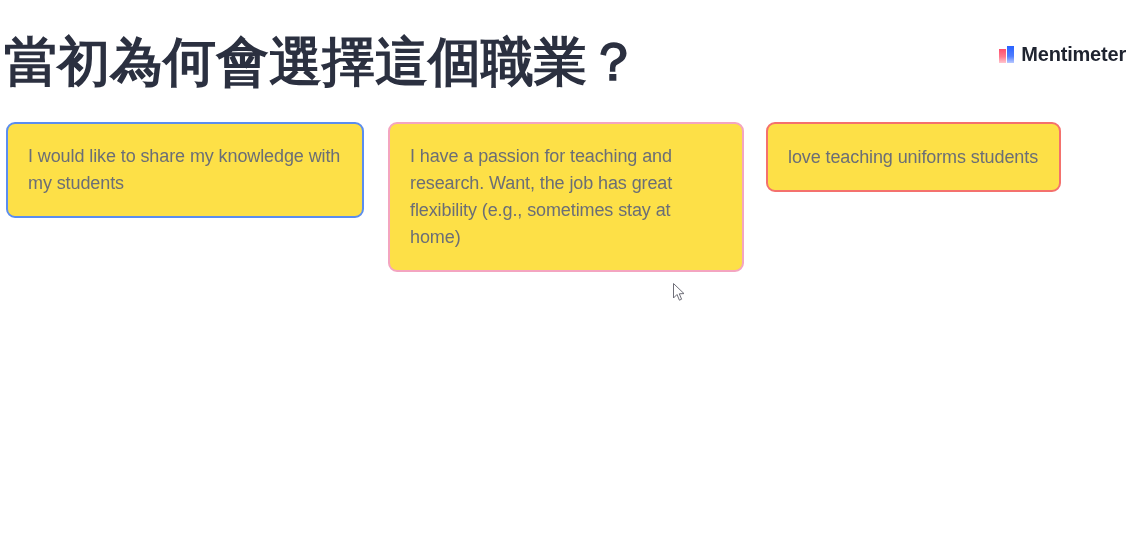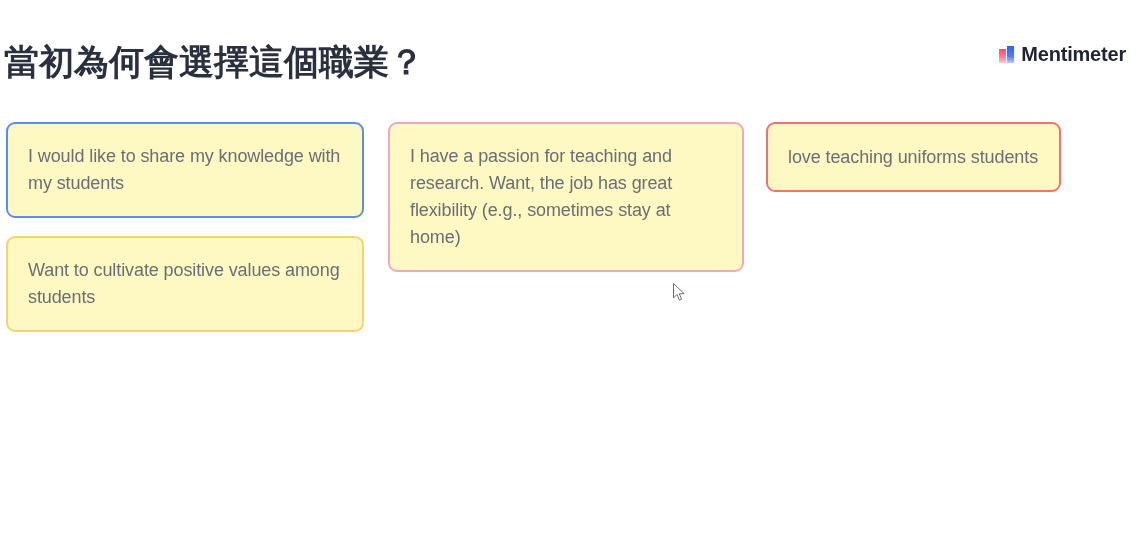--- a/index.html
+++ b/index.html
@@ -20,21 +20,21 @@
     position: absolute;
     top: 0;
     left: 0;
     width: 1140px;
     height: 118px;
   }
   .page-title {
     position: absolute;
     left: 4px;
     top: 30px;
-    font-size: 35px;
+    font-size: 53px;
     line-height: 64px;
     font-weight: bold;
     color: #2b3040;
     letter-spacing: 0px;
     white-space: nowrap;
     font-family: "DejaVu Sans", "Liberation Sans", sans-serif;
   }
 
   .brand {
     position: absolute;
@@ -79,21 +79,21 @@
   .board {
     position: absolute;
     top: 0;
     left: 0;
     width: 1140px;
     height: 534px;
   }
   .card {
     position: absolute;
     box-sizing: border-box;
-    background: #fef9c3;
+    background: #fde047;
     border-width: 2px;
     border-style: solid;
     border-radius: 9px;
   }
   .card-text {
     position: absolute;
     left: 20px;
     right: 20px;
     top: 50%;
     transform: translateY(-50%);
@@ -143,21 +143,18 @@
   </div>
 
   <div class="card" id="card-2" style="border-color:#f4a5c0;">
     <div class="card-text">I have a passion for teaching and research. Want, the job has great flexibility (e.g., sometimes stay at home)</div>
   </div>
 
   <div class="card" id="card-3" style="border-color:#f4716d;">
     <div class="card-text">love teaching uniforms students</div>
   </div>
 
-  <div class="card" id="card-4" style="border-color:#f5d36b;">
-    <div class="card-text">Want to cultivate positive values among students</div>
-  </div>
 
 </div>
 
 <svg class="cursor" viewBox="0 0 14 20">
   <polygon points="0.5,0.5 0.5,15 4,11.5 6.4,17.2 8.6,16.2 6.3,10.8 11,10.6" fill="#ffffff" stroke="#6e6e78" stroke-width="1" stroke-linejoin="miter"></polygon>
 </svg>
 
 </body></html>

